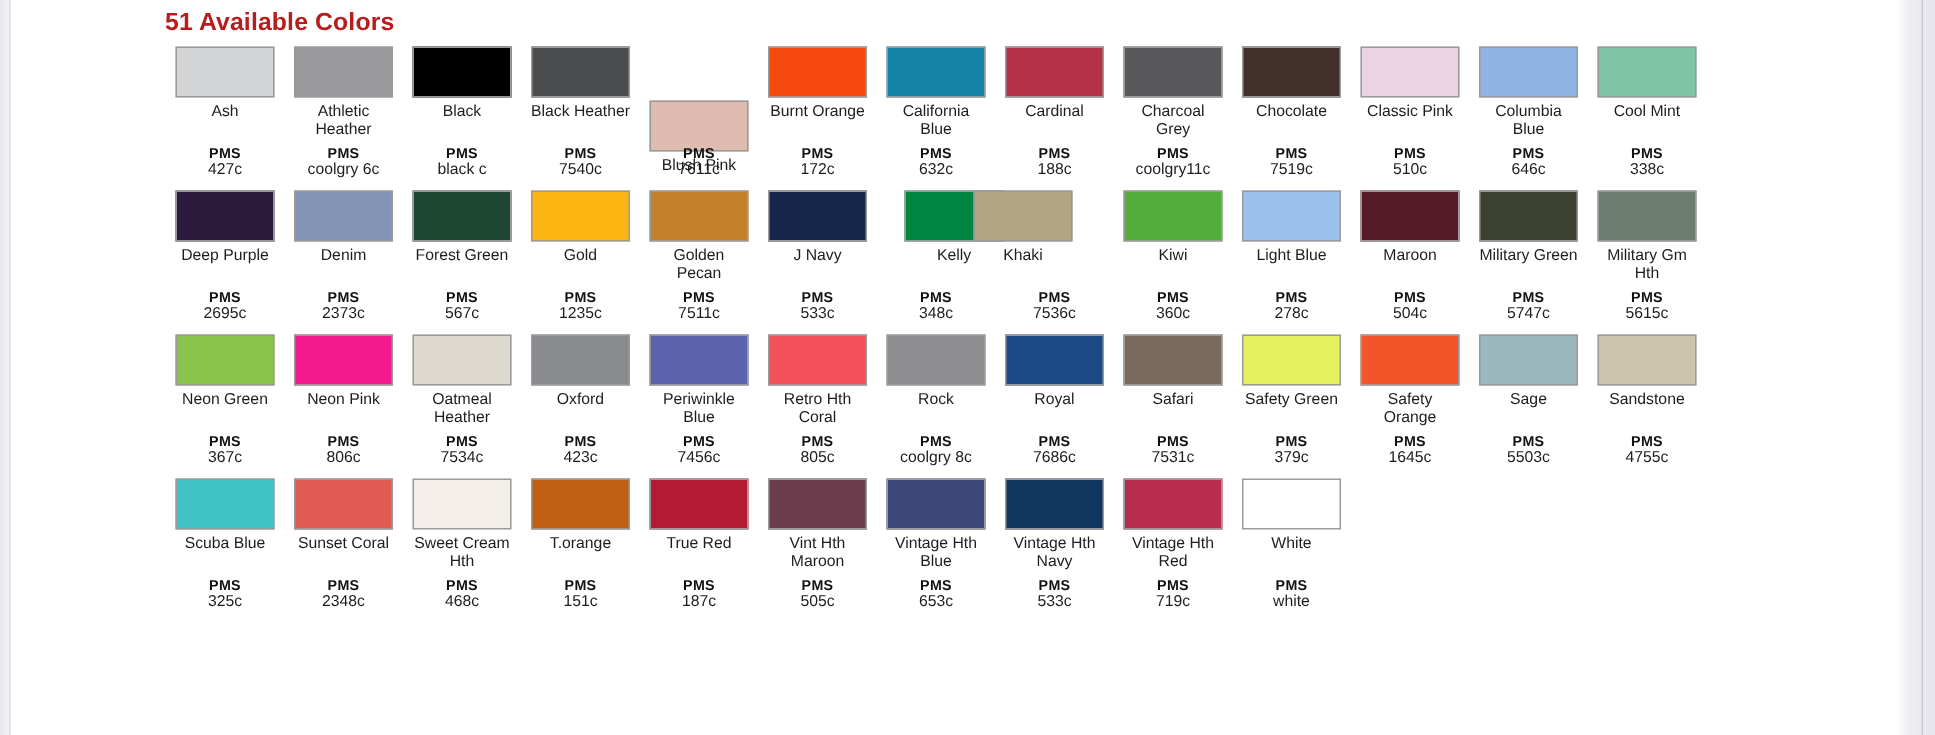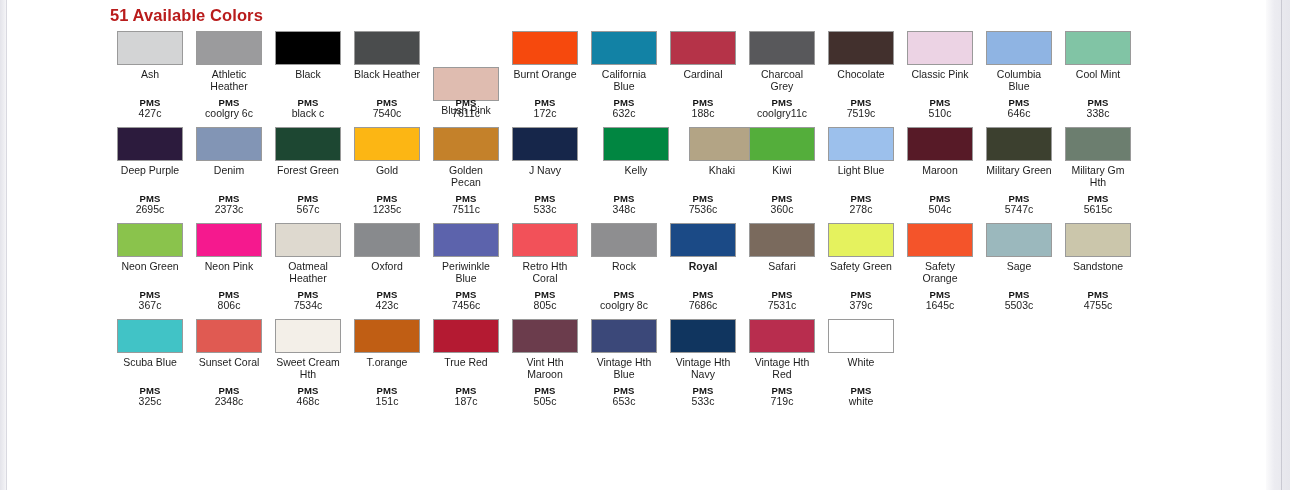--- a/index.html
+++ b/index.html
@@ -274,21 +274,21 @@
             <div class="pms-code">533c</div>
           </div>
           <div class="swatch-cell" style="left: 474px; padding-left: 12px;">
             <div class="chip" style="background: rgb(1, 134, 65);"></div>
             <div class="color-name">Kelly</div>
           </div>
           <div class="pms-block" style="left: 474px;">
             <div class="pms-label">PMS</div>
             <div class="pms-code">348c</div>
           </div>
-          <div class="swatch-cell" style="left: 572px;">
+          <div class="swatch-cell" style="left: 532px;">
             <div class="chip" style="background: rgb(179, 164, 133);"></div>
             <div class="color-name">Khaki</div>
           </div>
           <div class="pms-block" style="left: 553px;">
             <div class="pms-label">PMS</div>
             <div class="pms-code">7536c</div>
           </div>
           <div class="swatch-cell" style="left: 632px;">
             <div class="chip" style="background: rgb(84, 174, 59);"></div>
             <div class="color-name">Kiwi</div>
@@ -380,21 +380,21 @@
             <div class="pms-code">805c</div>
           </div>
           <div class="swatch-cell" style="left: 474px;">
             <div class="chip" style="background: rgb(142, 142, 144);"></div>
             <div class="color-name">Rock</div>
           </div>
           <div class="pms-block" style="left: 474px;">
             <div class="pms-label">PMS</div>
             <div class="pms-code">coolgry 8c</div>
           </div>
-          <div class="swatch-cell" style="left: 553px; font-weight: bold;">
+          <div class="swatch-cell" style="left: 553px;">
             <div class="chip" style="background: rgb(27, 74, 134);"></div>
             <div class="color-name">Royal</div>
           </div>
           <div class="pms-block" style="left: 553px;">
             <div class="pms-label">PMS</div>
             <div class="pms-code">7686c</div>
           </div>
           <div class="swatch-cell" style="left: 632px;">
             <div class="chip" style="background: rgb(122, 106, 93);"></div>
             <div class="color-name">Safari</div>

